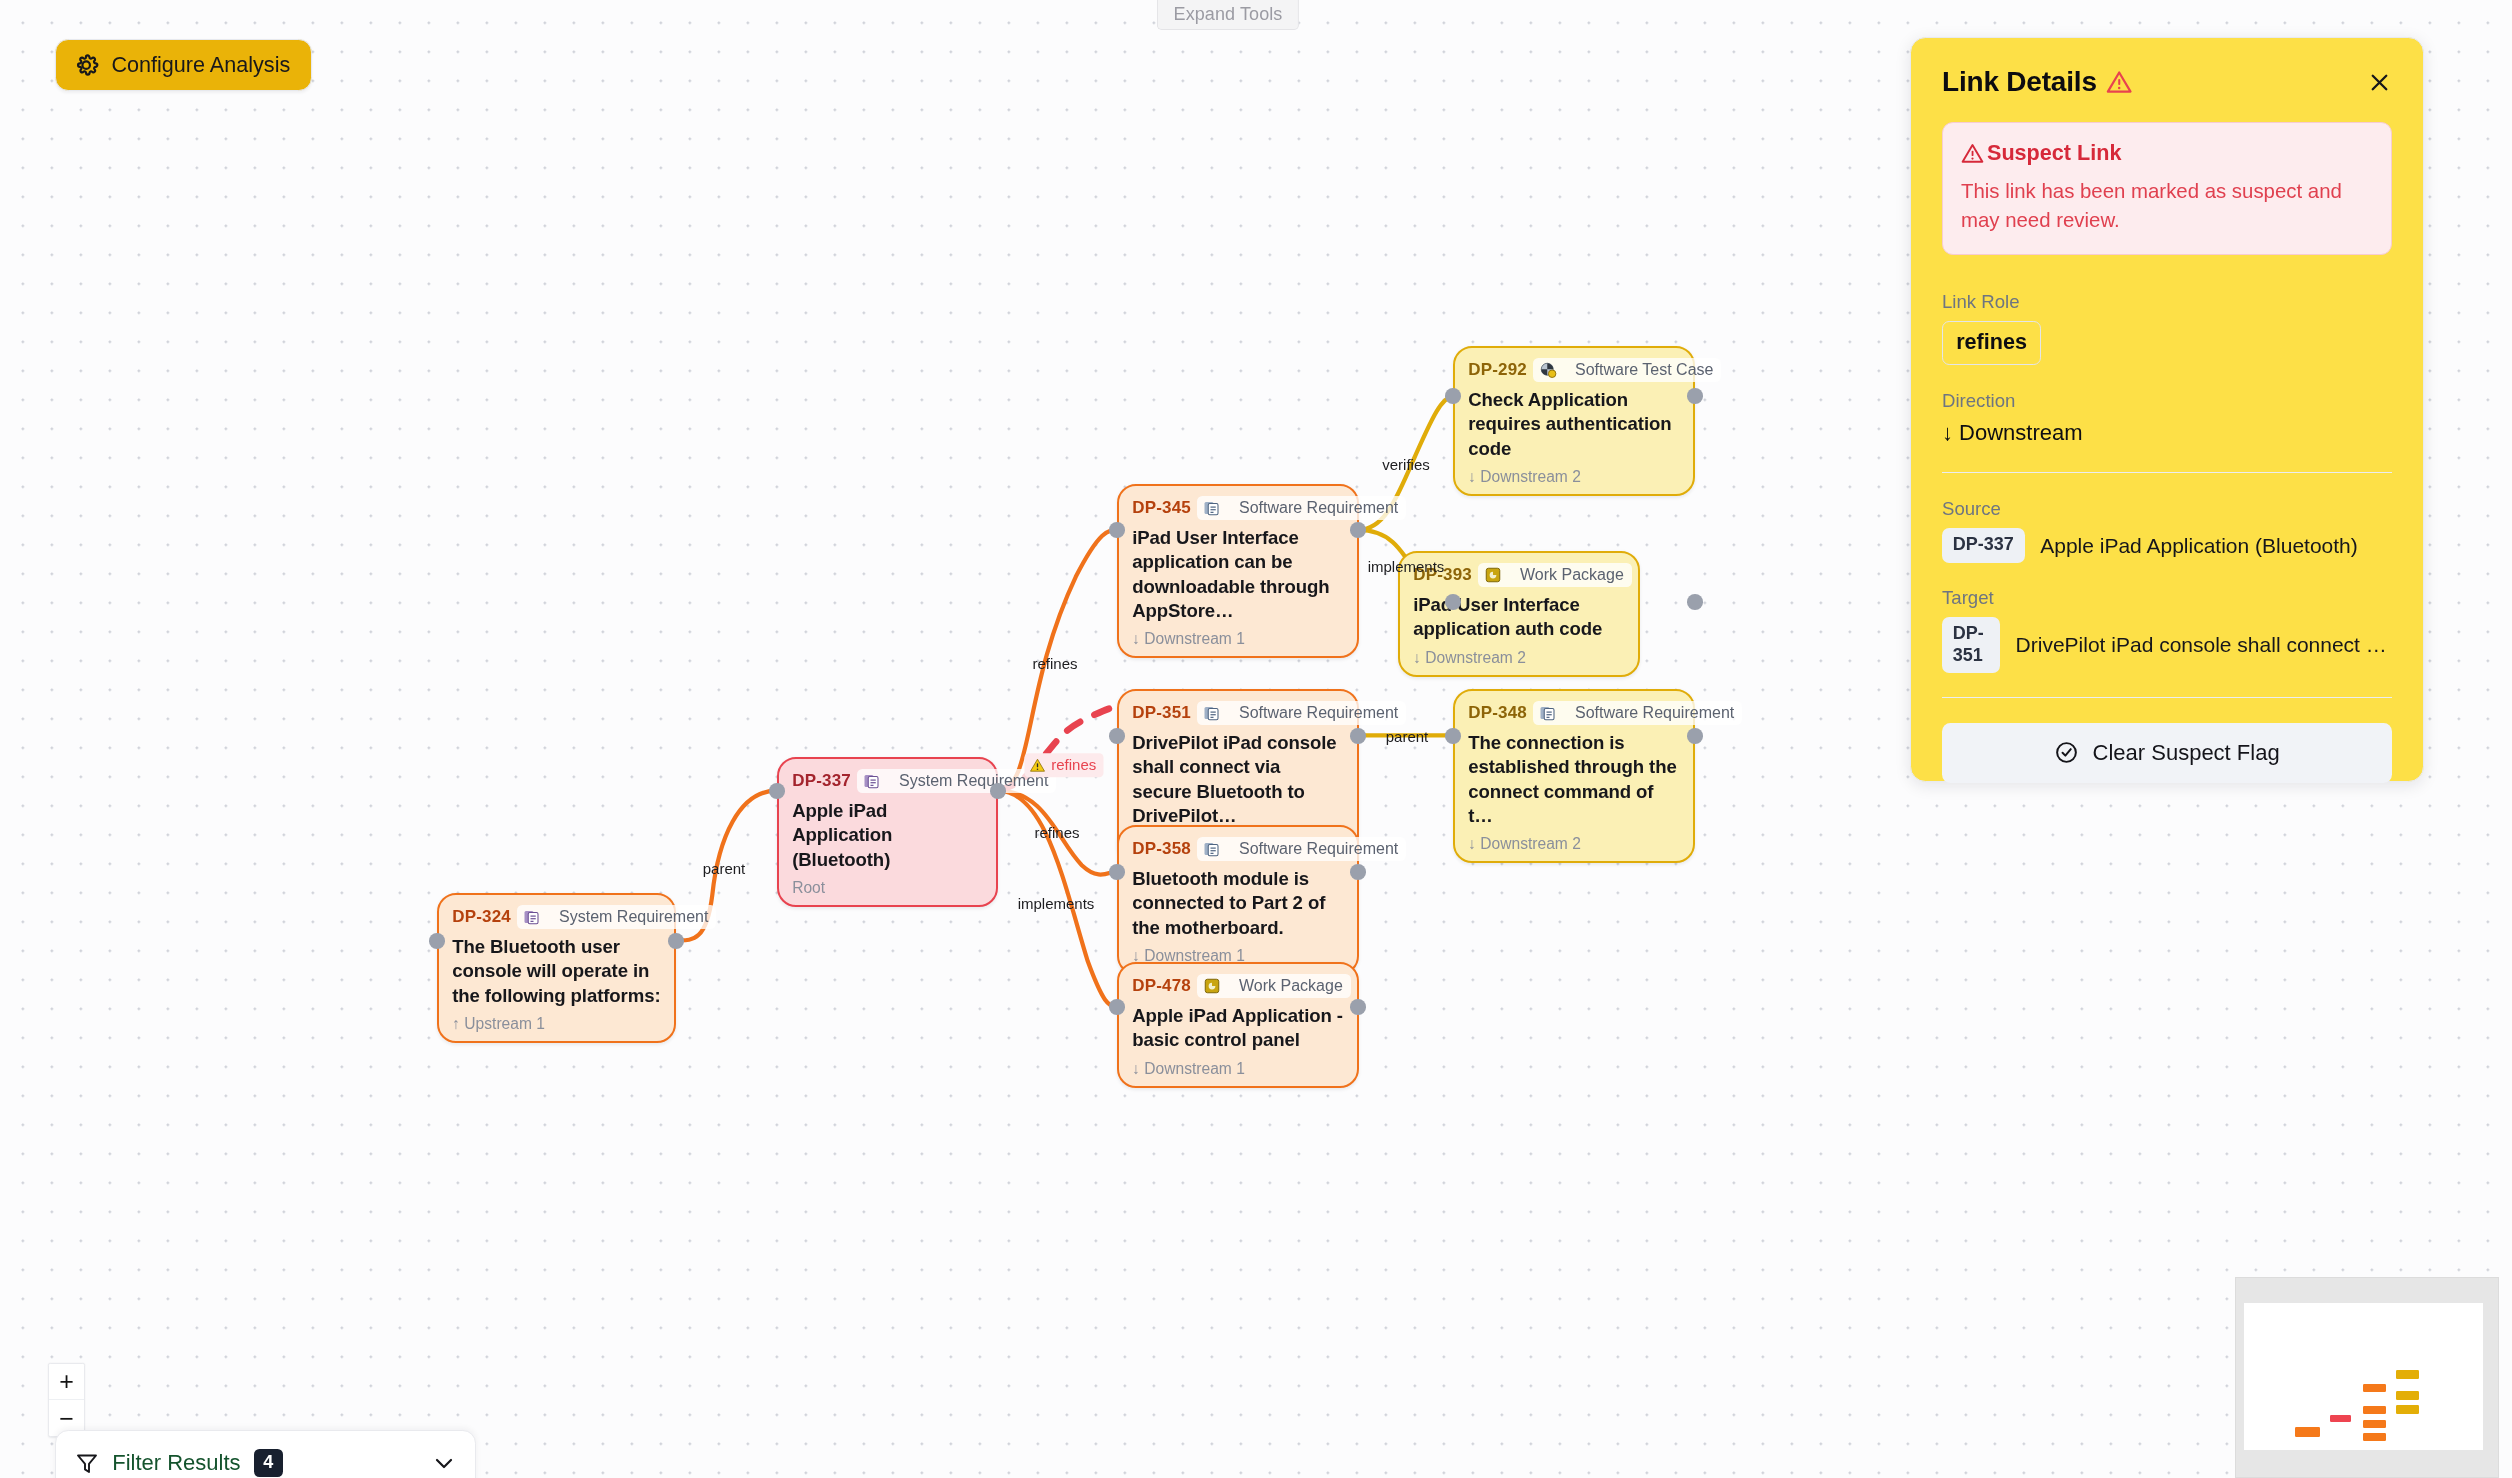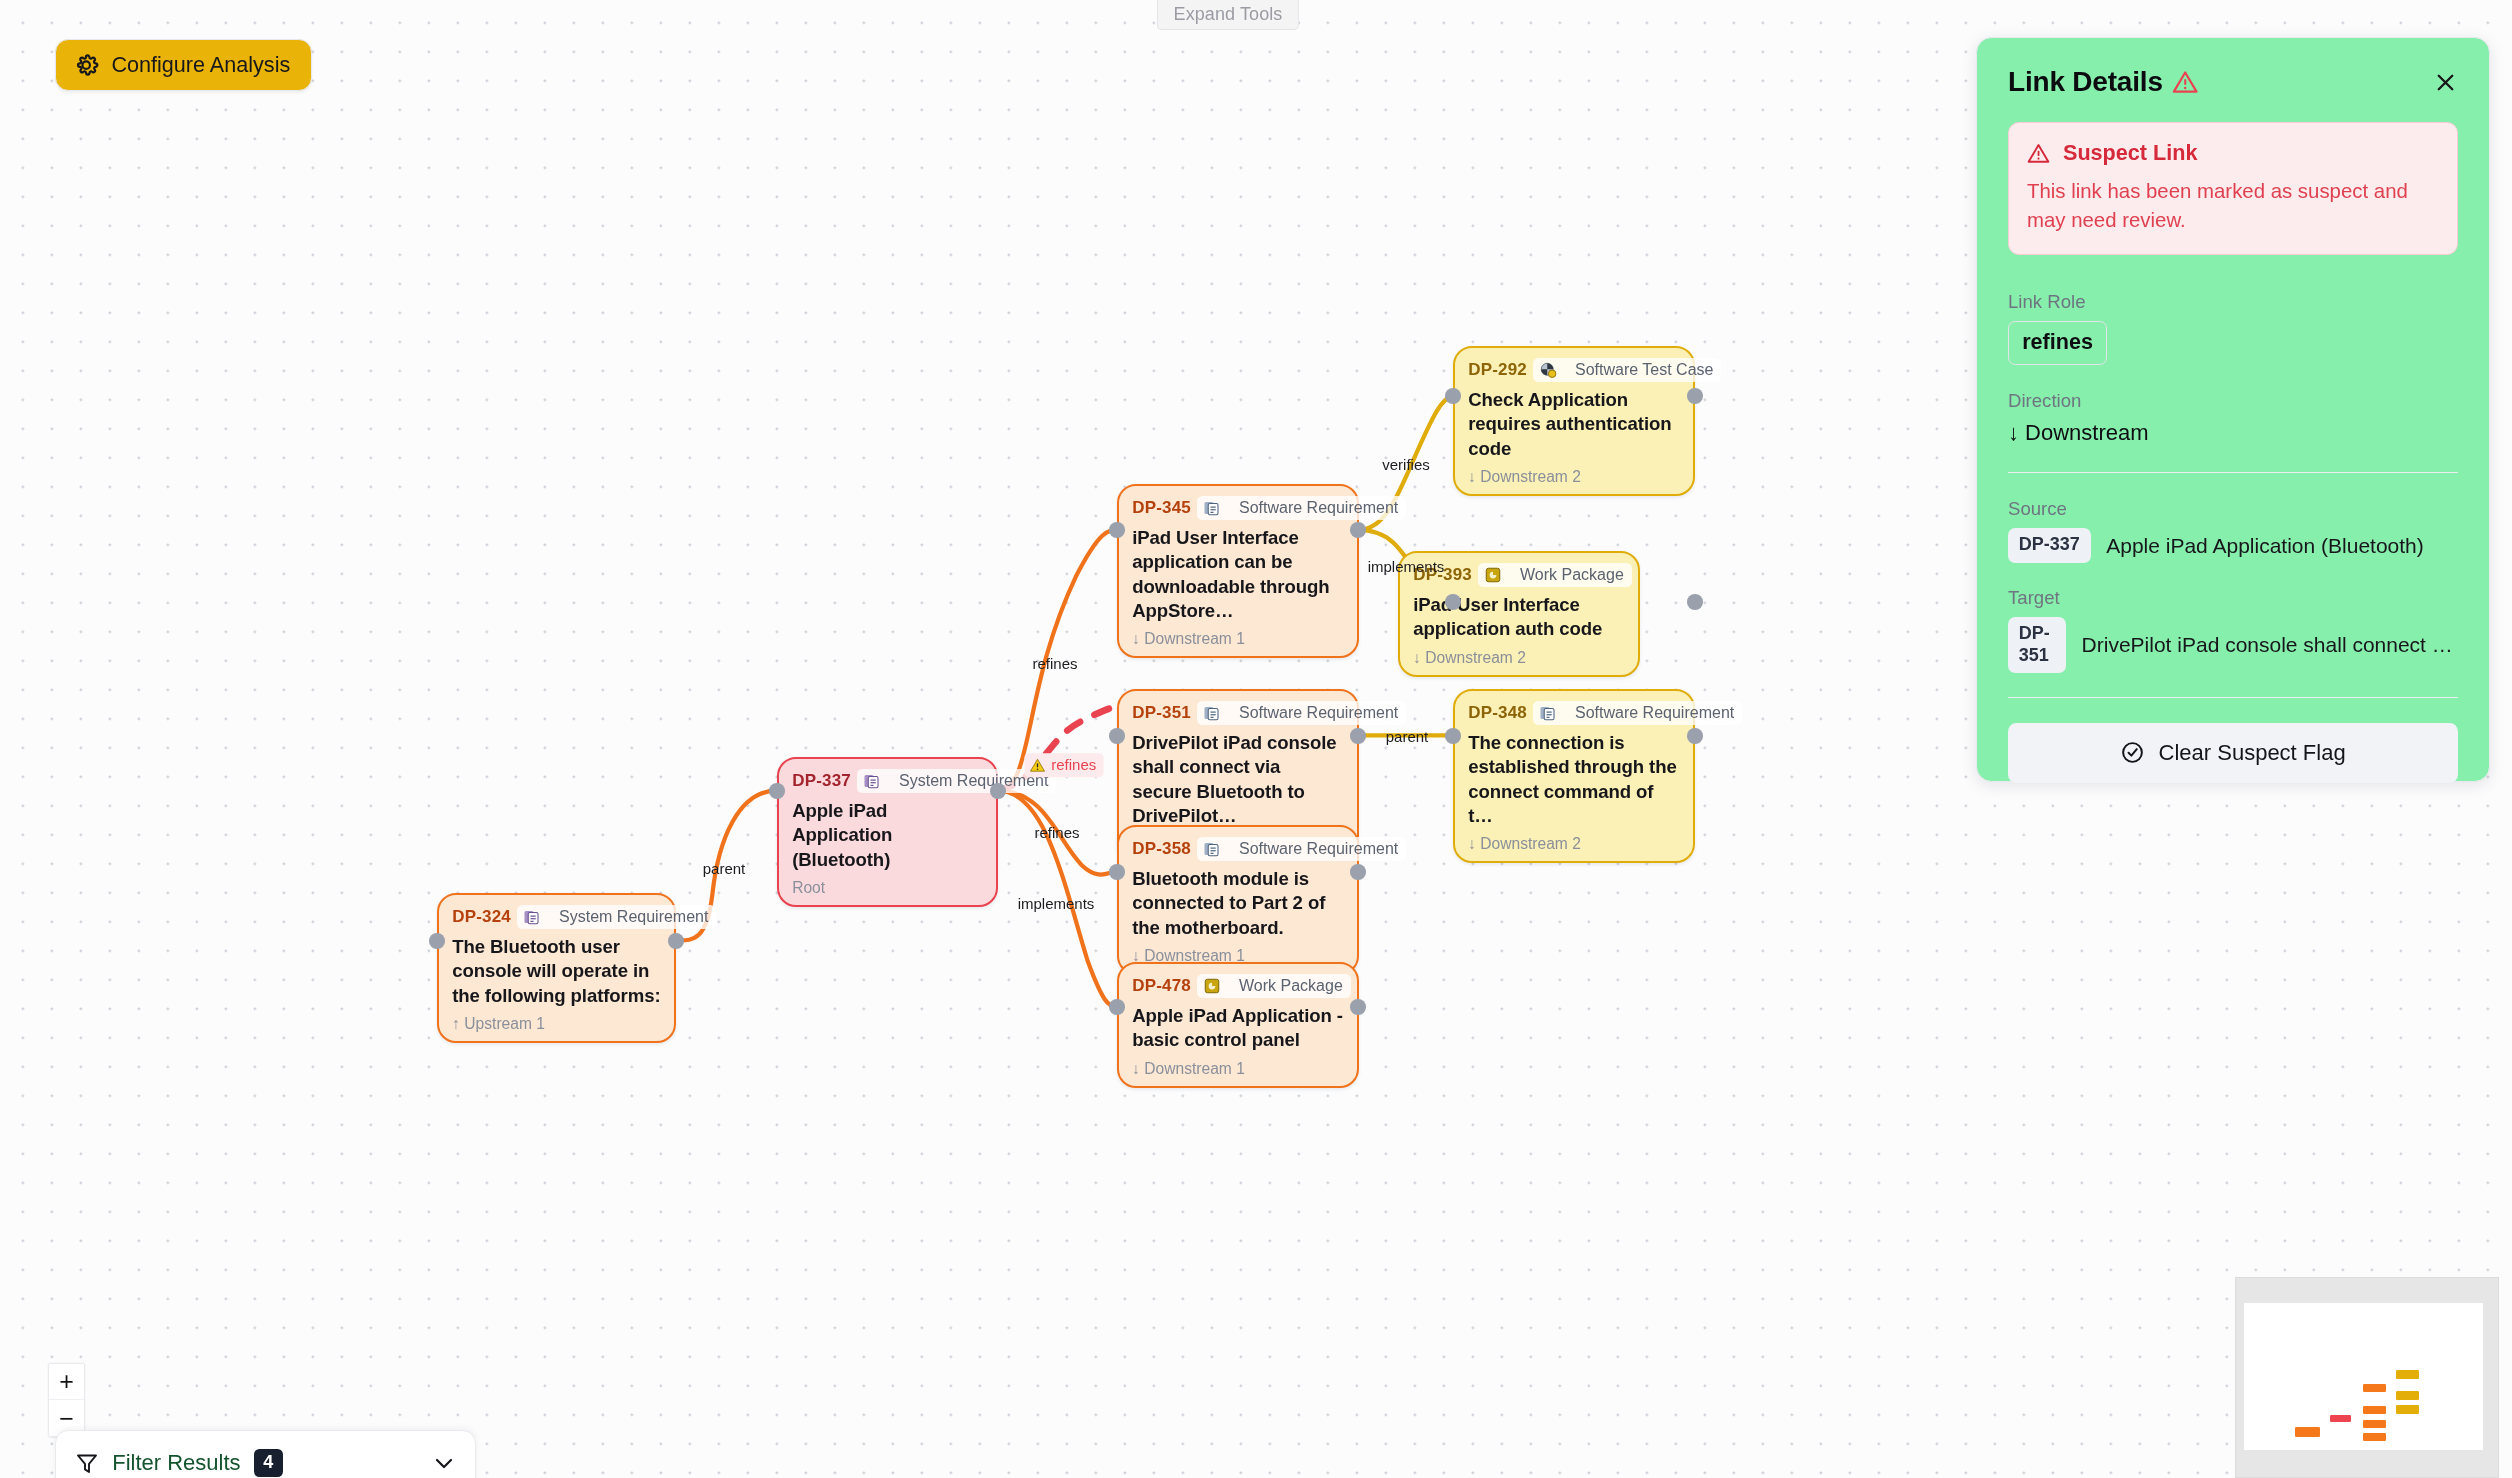--- a/index.html
+++ b/index.html
@@ -160,23 +160,23 @@
     color: #e8434f;
     background: #fdeaec;
     border-radius: 4.2px;
     padding: 3px 7.2px 3.6px 5.4px;
     display: flex; align-items: center; gap: 5.4px;
   }
   .elabel.suspect .wico { width: 16px; height: 16px; display: block; }
 
   
   #link-details {
-    position: absolute; left: 1976px; top: 37px;
+    position: absolute; left: 1910px; top: 37px;
     width: 514px; height: 745px;
-    background: #86efac;
+    background: #fde047;
     border: 0.6px solid #e8eaee;
     border-radius: 15.6px;
     box-shadow: 0 3.6px 15.6px rgba(16,24,40,.10);
     padding: 28px 31px;
   }
   #link-details .lhead {
     display: flex; align-items: center;
     margin-bottom: 24px;
   }
   #link-details .lhead h1 {
@@ -187,21 +187,21 @@
   #link-details .lhead .close { margin-left: auto; width: 25px; height: 25px; display:block; cursor:pointer;}
 
   #suspect-box {
     background: #fdecee;
     border: 0.6px solid #f8ccd2;
     border-radius: 10.8px;
     padding: 17px 18px 19px 18px;
     margin-bottom: 36px;
   }
   #suspect-box .sbtitle {
-    display: flex; align-items: center; gap: 13px;
+    display: flex; align-items: center; gap: 3px;
     font-size: 21.6px; font-weight: bold; color: #d6293a;
     margin-bottom: 10.8px;
   }
   #suspect-box .sbtitle .wico { width: 23px; height: 23px; display:block; flex:none;}
   #suspect-box .sbtext {
     font-size: 20.4px; color: #e0404f; line-height: 1.42;
   }
 
   .fieldlabel {
     font-size: 18.6px; color: #6e7581;

